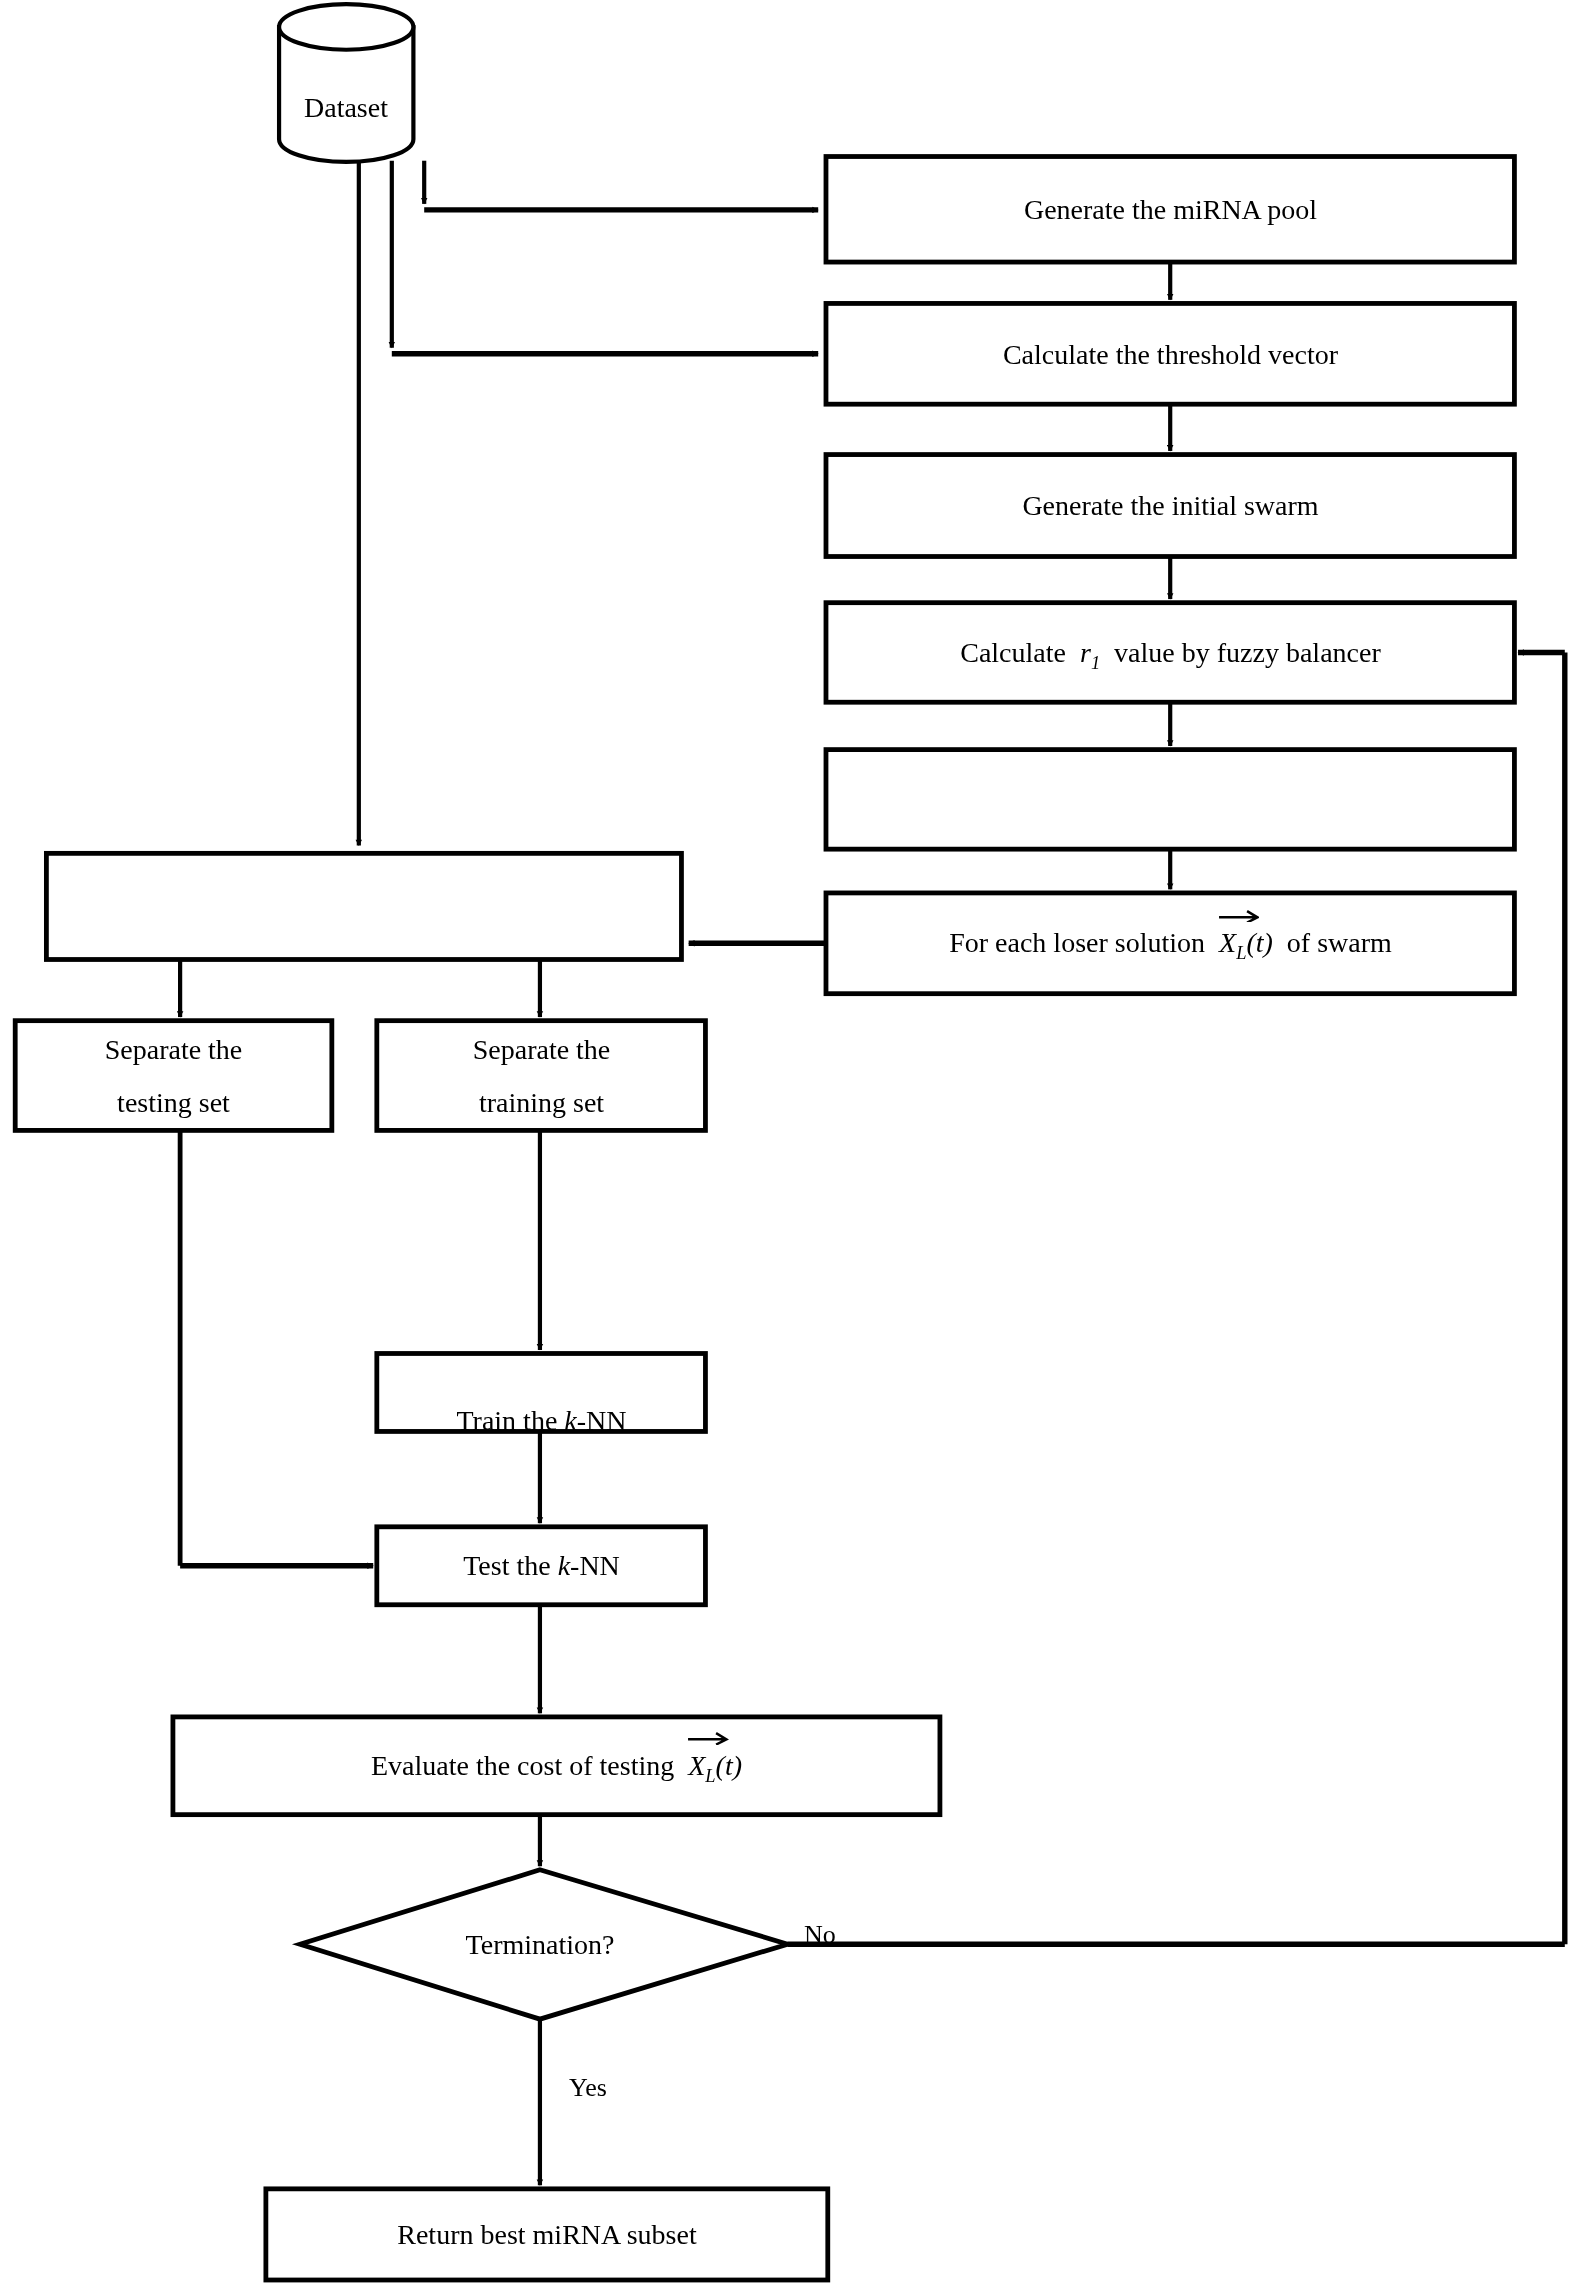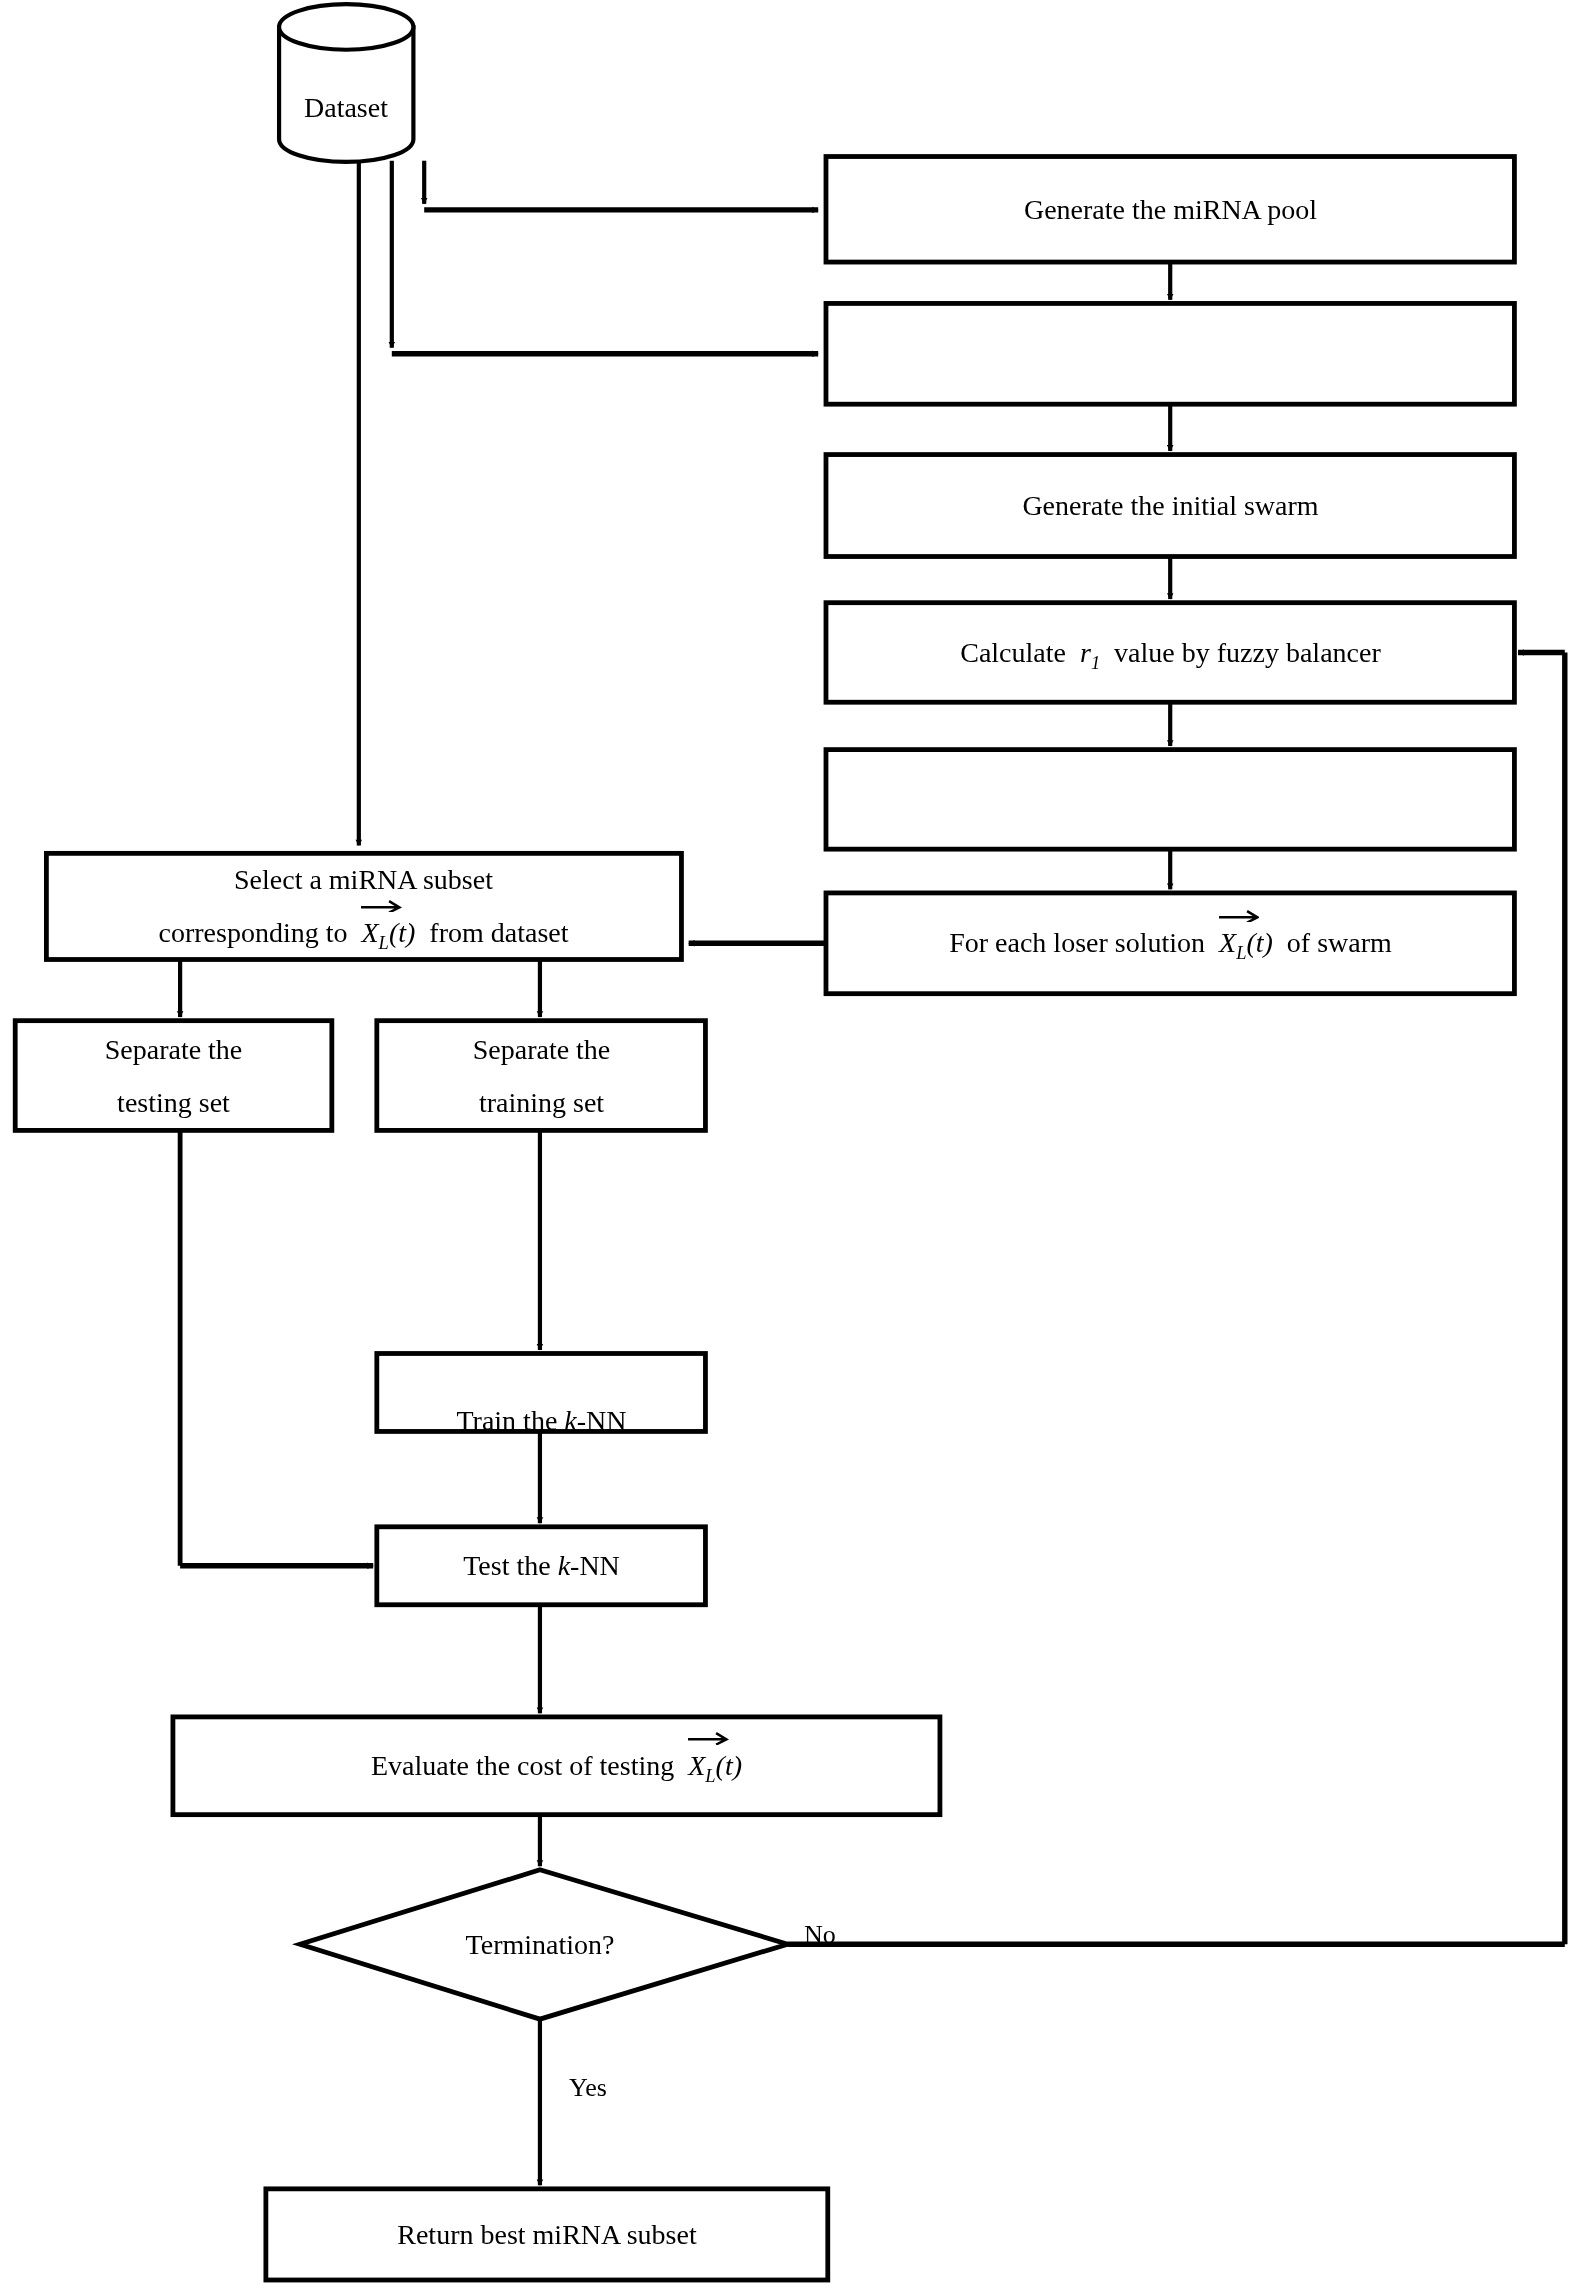--- a/index.html
+++ b/index.html
@@ -94,20 +94,21 @@
 
       <path d="M900,3367 L900,3644" marker-end="url(#ah)"></path>
 
     </g>
   </svg>
 
   <div class="node-label sz-lg" style="left:279px;top:84px;width:134px;height:48px;">Dataset</div>
 
   <div class="node-label sz-lg" style="left:826px;top:157px;width:689px;height:106px;">Generate the miRNA pool</div>
 
+  <div class="node-label sz-lg" style="left:826px;top:304px;width:689px;height:101px;">Calculate the threshold vector</div>
 
   <div class="node-label sz-lg" style="left:826px;top:455px;width:689px;height:102px;">Generate the initial swarm</div>
 
   <div class="node-label sz-lg" style="left:826px;top:603px;width:689px;height:100px;">
     <span class="nowrap">
       <span>Calculate</span>&nbsp;
       <span class="it">r</span><span class="sub">1</span>&nbsp;
       <span>value by fuzzy balancer</span>
     </span>
   </div>
@@ -116,30 +117,20 @@
   <div class="node-label sz-lg" style="left:826px;top:893px;width:689px;height:101px;">
     <span class="nowrap">
       <span>For each loser solution</span>&nbsp;
       <span class="vec"><svg class="arrowbar" viewBox="0 0 40 14" preserveAspectRatio="none">
             <path d="M1,9 L36,9 M28,3 L38,9 L28,14" fill="none" stroke="#000" stroke-width="2.4"></path>
           </svg><span>X</span></span><span class="sub">L</span><span class="it">(t)</span>&nbsp;
       <span>of swarm</span>
     </span>
   </div>
 
-  <div class="node-label sz-lg" style="left:46px;top:854px;width:635px;height:106px;flex-direction:column;">
-    <div>Select a miRNA subset</div>
-    <div class="nowrap">
-      <span>corresponding to</span>&nbsp;
-      <span class="vec"><svg class="arrowbar" viewBox="0 0 40 14" preserveAspectRatio="none">
-            <path d="M1,9 L36,9 M28,3 L38,9 L28,14" fill="none" stroke="#000" stroke-width="2.4"></path>
-          </svg><span>X</span></span><span class="sub">L</span><span class="it">(t)</span>&nbsp;
-      <span>from dataset</span>
-    </div>
-  </div>
 
   <div class="node-label sz-lg" style="left:15px;top:1021px;width:317px;height:110px;flex-direction:column;">
     <div>Separate the</div>
     <div>testing set</div>
   </div>
 
   <div class="node-label sz-lg" style="left:377px;top:1021px;width:329px;height:110px;flex-direction:column;">
     <div>Separate the</div>
     <div>training set</div>
   </div>

